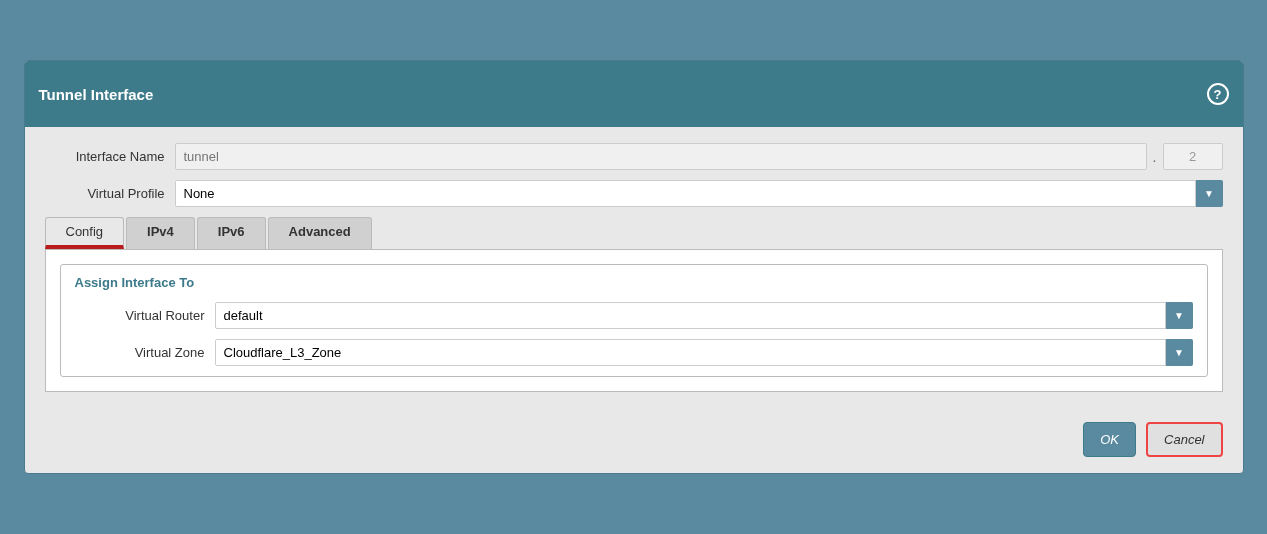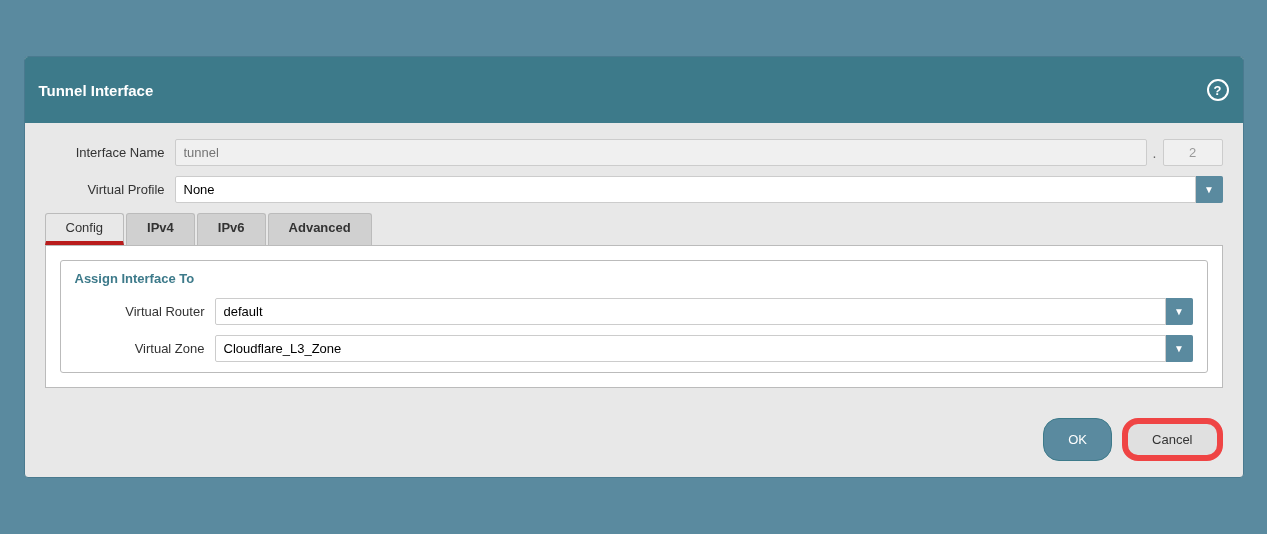--- a/index.html
+++ b/index.html
@@ -194,36 +194,37 @@
       font-size: 13px;
       flex-shrink: 0;
     }
     .dialog-footer {
       display: flex;
       justify-content: flex-end;
       padding: 10px 20px 16px 20px;
       gap: 10px;
     }
     .btn {
-      padding: 8px 24px;
-      font-size: 13px;
-      border-radius: 16px;
+      padding: 8px 16px;
+      font-size: 13px;
+      border-radius: 4px;
       cursor: pointer;
       border: 1px solid #aaa;
       font-weight: normal;
+      font-style: italic;
     }
     .btn-ok {
       background: #5a8a9f;
       color: white;
       border: 1px solid #3d7a8a;
     }
     .btn-cancel {
       background: #e0e0e0;
       color: #333;
-      border: 6px solid #ef4444;
+      border: 2px solid #ef4444;
     }
   </style>
 </head>
 <body>
 
 <div class="dialog">
 
   <div class="dialog-titlebar">
     <span>Tunnel Interface</span>
     <div class="titlebar-help-icon">

